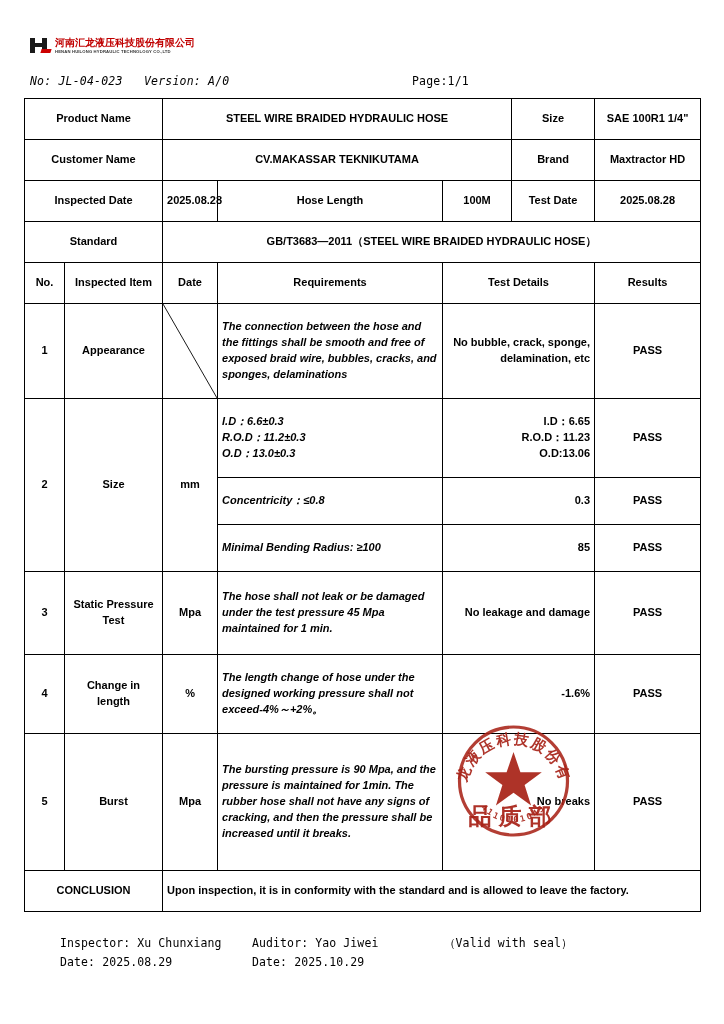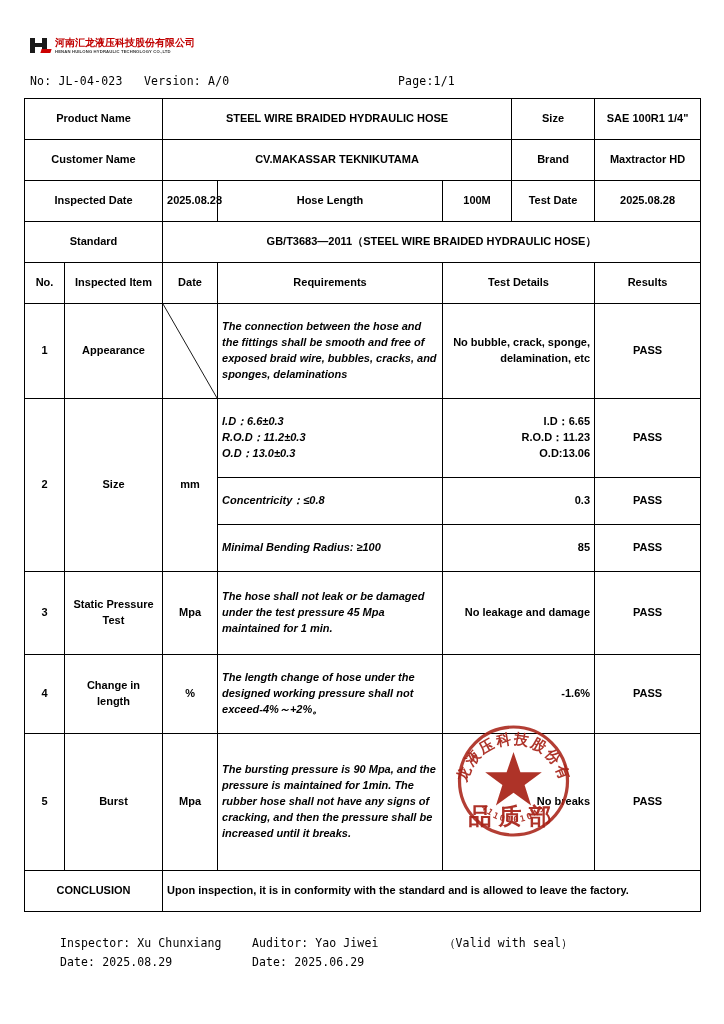--- a/index.html
+++ b/index.html
@@ -106,24 +106,25 @@
     font-size: 13.5px;
     letter-spacing: 0.2px;
   }
   .meta-left {
     position: absolute;
     left: 6px;
     top: 2px;
     white-space: pre;
     font-family: "DejaVu Sans Mono", monospace;
     font-size: 11.5px;
+    font-style: italic;
   }
   .meta-right {
     position: absolute;
-    left: 374px;
+    left: 388px;
     top: 2px;
     white-space: pre;
     font-family: "DejaVu Sans Mono", monospace;
     font-size: 11.5px;
   }
 
   
   table.report {
     border-collapse: collapse;
     width: 676px;
@@ -362,17 +363,17 @@
     <text x="67.5" y="112" font-size="23" font-weight="bold" fill="#a82318" opacity="0.93" text-anchor="middle" font-family="'DejaVu Sans', sans-serif" letter-spacing="7">品质部</text>
     <text font-size="8.5" font-weight="bold" fill="#a82318" opacity="0.9" font-family="'DejaVu Sans Mono', monospace" letter-spacing="2.2">
       <textPath href="#arcBottom" startOffset="50%" text-anchor="middle">4110101043</textPath>
     </text>
   </svg>
 
   <div class="footer">
     <span class="col col-1">Inspector: Xu Chunxiang
 Date: 2025.08.29</span>
     <span class="col col-2">Auditor: Yao Jiwei
-Date: 2025.06.29</span>
+Date: 2025.10.29</span>
     <span class="col col-3">（Valid with seal）</span>
   </div>
 
 </div>
 
 </body></html>

